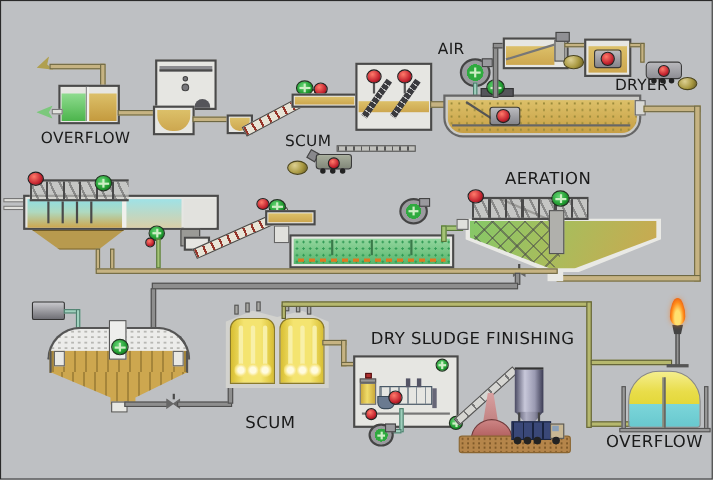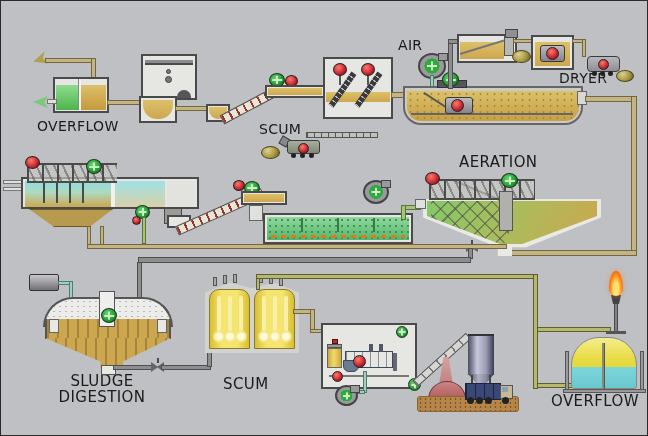--- a/index.html
+++ b/index.html
@@ -60,22 +60,22 @@
 </head>
 <body>
 
 <div class="stage">
 
   <div class="lbl med" style="left:36px;top:117px;">OVERFLOW</div>
   <div class="lbl med" style="left:258px;top:120px;">SCUM</div>
   <div class="lbl med" style="left:397px;top:36px;">AIR</div>
   <div class="lbl med" style="left:558px;top:69px;">DRYER</div>
   <div class="lbl big" style="left:458px;top:152px;">AERATION</div>
-  <div class="lbl big ctr" style="left:40px;top:373px;width:122px;">SLUDGE DIGESTION</div>
   <div class="lbl big" style="left:222px;top:374px;">SCUM</div>
+  <div class="lbl big" style="left:336px;top:298px;">DRY SLUDGE FINISHING</div>
   <div class="lbl big" style="left:550px;top:391px;">OVERFLOW</div>
 
   <div class="a" style="left:32px;top:52px;width:14px;height:13px;background:#b0a050;clip-path:polygon(0 50%,100% 0,72% 50%,100% 100%);transform:rotate(-18deg);"></div>
   <div class="pipe tan" style="left:44px;top:57px;width:50px;height:5px;"></div>
   <div class="pipe tan" style="left:90px;top:57px;width:5px;height:22px;"></div>
   <div class="a box" style="left:52px;top:76px;width:56px;height:36px;"></div>
   <div class="a" style="left:55px;top:84px;width:22px;height:25px;background:linear-gradient(180deg,#8fdc8f,#4cb44c);"></div>
   <div class="a" style="left:80px;top:84px;width:25px;height:25px;background:linear-gradient(180deg,#dcc069,#c49a3e);"></div>
   <div class="a" style="left:77px;top:78px;width:3px;height:31px;background:#f2f2ee;border-left:1px solid #888;"></div>
   <div class="pipe light" style="left:46px;top:98px;width:10px;height:5px;"></div>

